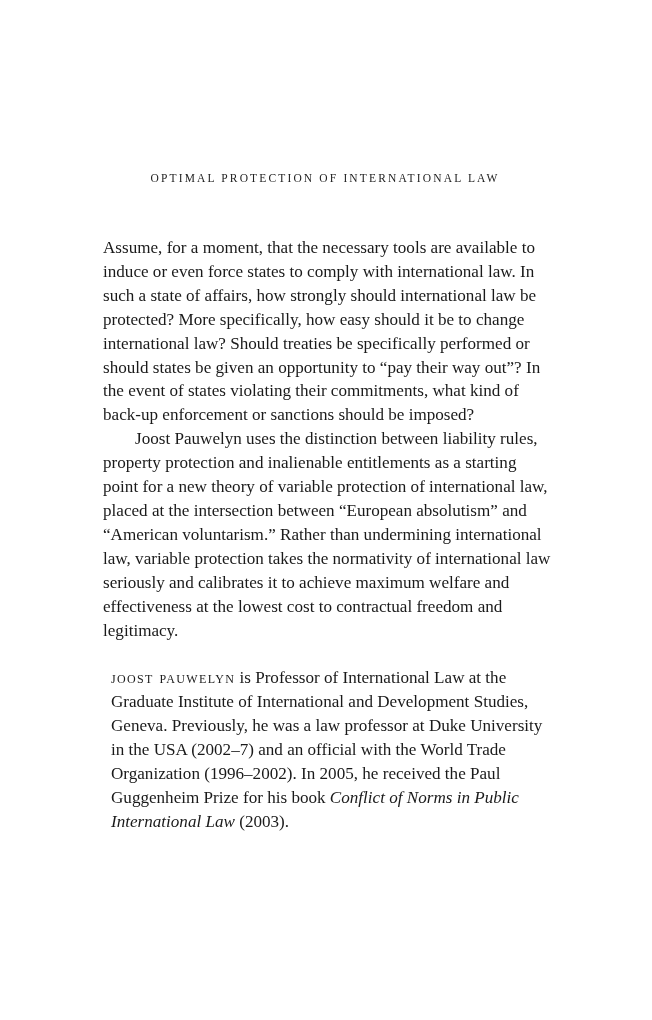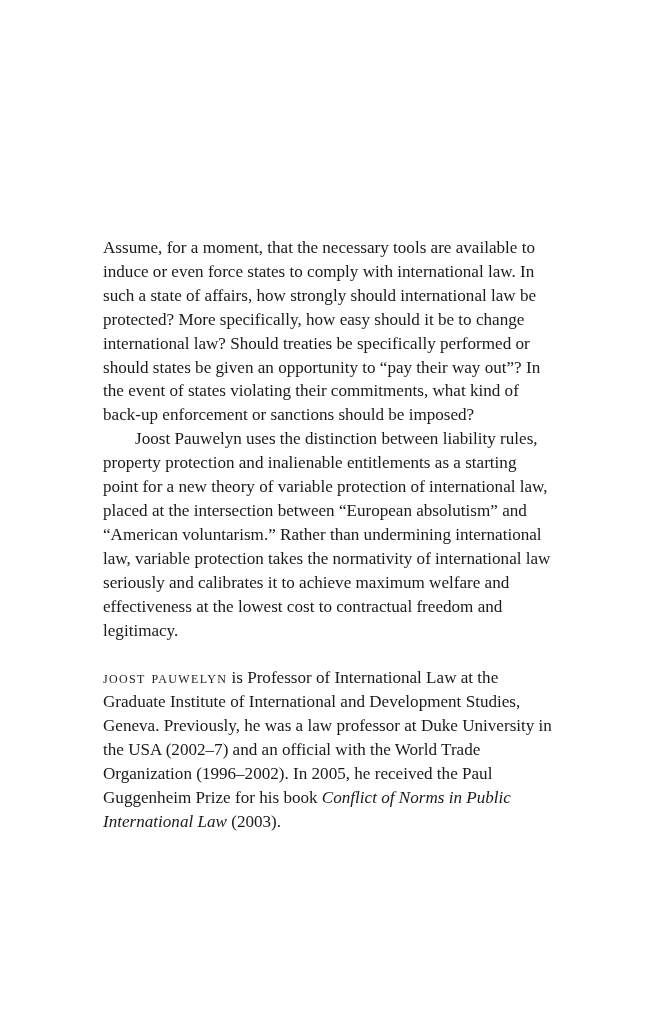--- a/index.html
+++ b/index.html
@@ -61,38 +61,40 @@
     -moz-font-feature-settings: "onum" 1, "liga" 1;
     font-feature-settings: "onum" 1, "liga" 1;
   }
 
   p.indented {
     text-indent: 32px;
   }
 
   p.spaced-above {
     margin-top: 23.9px;
+    margin-left: 8px;
   }
 
   .smallcaps {
     font-variant: small-caps;
     font-feature-settings: "smcp" 1, "onum" 1;
     letter-spacing: 1.35px;
     font-size: 17.1px;
   }
 
   .book-title {
     font-style: italic;
   }
 </style>
 </head>
 <body>
 
 <div class="page">
 
+  <div class="running-head">OPTIMAL PROTECTION OF INTERNATIONAL LAW</div>
 
   <div class="text-block">
 
     <p class="body-par">Assume, for a moment, that the necessary tools are available to induce or even force states to comply with international law. In such a state of affairs, how strongly should international law be protected? More specifically, how easy should it be to change international law? Should treaties be specifically performed or should states be given an opportunity to “pay their way out”? In the event of states violating their commitments, what kind of back-up enforcement or sanctions should be imposed?</p>
 
     <p class="body-par indented">Joost Pauwelyn uses the distinction between liability rules, property protection and inalienable entitlements as a starting point for a new theory of variable protection of international law, placed at the intersection between “European absolutism” and “American voluntarism.” Rather than undermining international law, variable protection takes the normativity of international law seriously and calibrates it to achieve maximum welfare and effectiveness at the lowest cost to contractual freedom and legitimacy.</p>
 
     <p class="body-par spaced-above">
       <span class="smallcaps">joost pauwelyn</span><span> is Professor of International Law at the Graduate Institute of International and Development Studies, Geneva. Previously, he was a law professor at Duke University in the USA (2002–7) and an official with the World Trade Organization (1996–2002). In 2005, he received the Paul Guggenheim Prize for his book </span><span class="book-title">Conflict of Norms in Public International Law</span><span> (2003).</span>
     </p>

